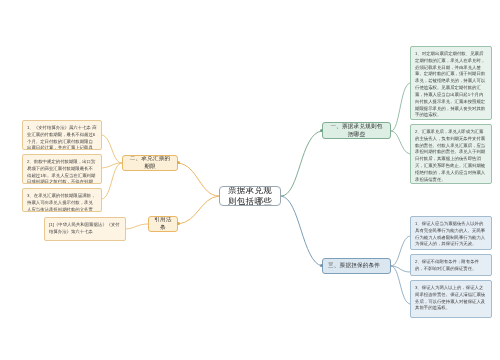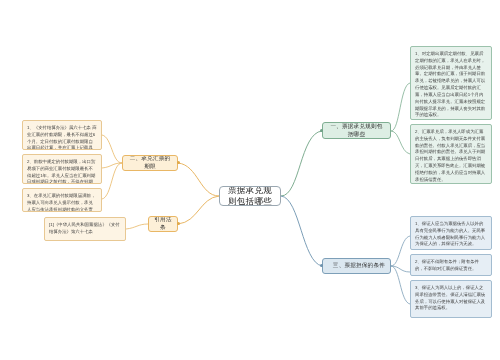--- a/index.html
+++ b/index.html
@@ -26,21 +26,21 @@
     width: 500px;
     height: 360px;
     pointer-events: none;
   }
   .node {
     position: absolute;
     box-sizing: border-box;
     border-radius: 3px;
     display: flex;
     align-items: center;
-    justify-content: flex-end;
+    justify-content: flex-start;
     text-align: center;
     line-height: 1.35;
     overflow: hidden;
   }
   .root {
     background: #ffffff;
     border: 1px solid #9aa7b1;
     color: #222222;
     font-size: 8.5px;
     padding: 5px 7px;

